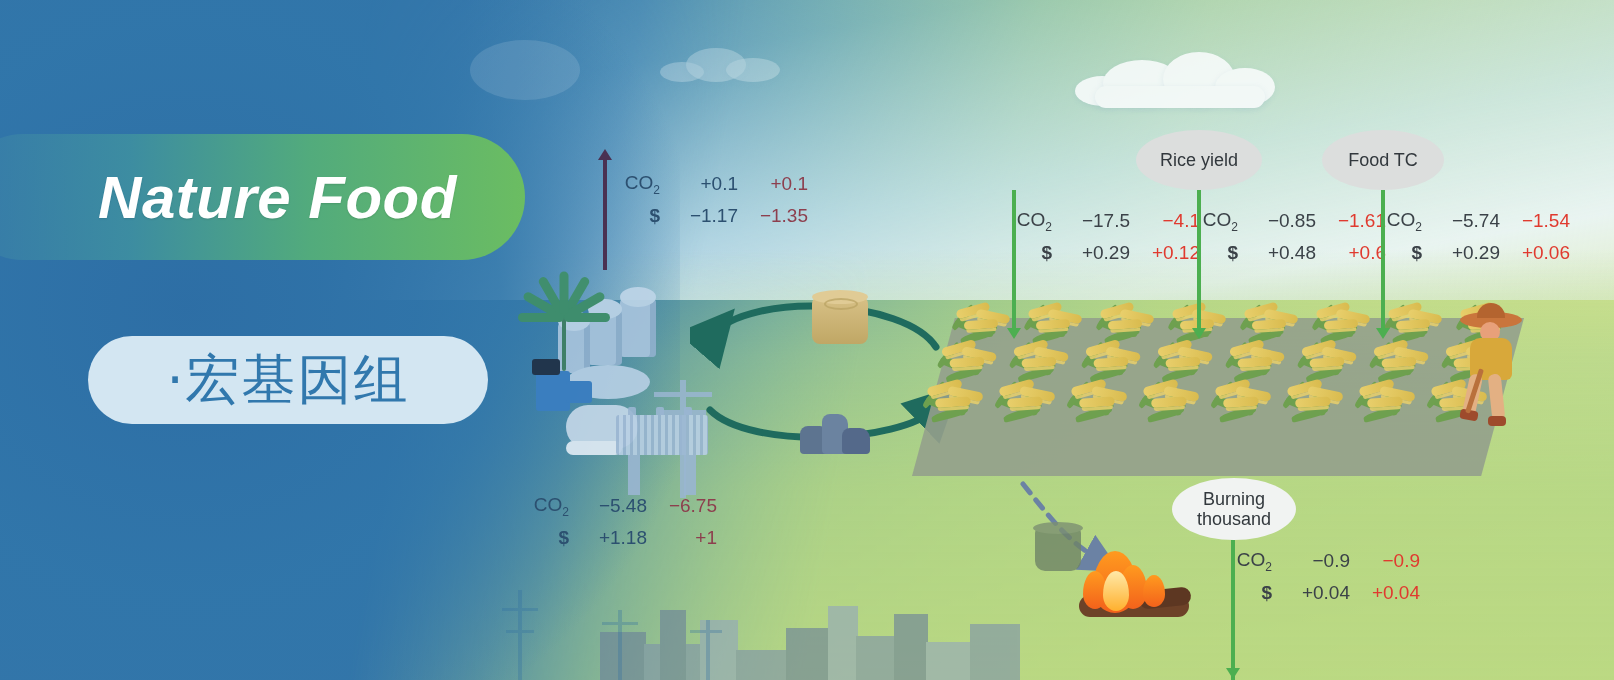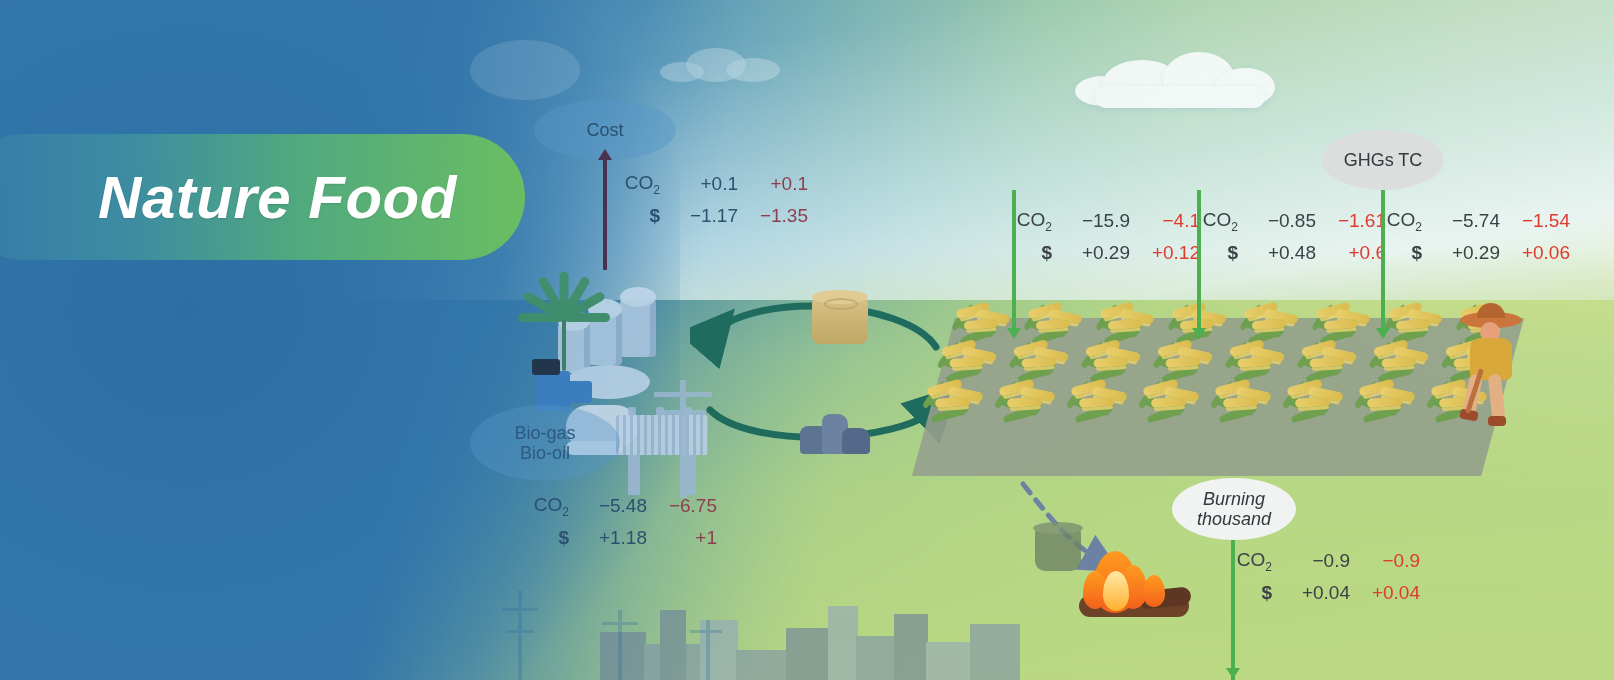--- a/index.html
+++ b/index.html
@@ -106,21 +106,21 @@
   .cnpill span{font-size:54px;color:#3178ad;font-family:"DejaVu Sans",sans-serif;letter-spacing:2px;}
 
   
   .legend{position:absolute;right:14px;top:6px;text-align:right;color:#1c2b38;font-size:17px;line-height:1.42;}
   .legend sub{font-size:11px;}
 
   
   .node{position:absolute;display:flex;align-items:center;justify-content:center;text-align:center;
     border-radius:50%;color:#32383d;font-size:18px;line-height:1.12;}
   .node.grey{background:#dcdedd;}
-  .node.white{background:#f1f3f2;font-style:italic;}
+  .node.white{background:#f1f3f2;}
   .node.blue{background:rgba(86,150,200,.45);color:#2a4f72;}
   .node.bluewide{background:rgba(86,150,200,.38);color:#2c5a80;}
 
   
   .vals{position:absolute;font-size:19px;color:#3b4248;white-space:nowrap;}
   .vrow{display:flex;align-items:center;height:32px;}
   .vlab{width:44px;text-align:right;font-weight:bold;}
   .vlab.co2{font-weight:normal;}
   .vlab sub{font-size:12px;}
   .vAL{min-width:62px;text-align:right;padding-left:16px;}
@@ -485,94 +485,93 @@
     <div class="f-leg" style="left:42px;top:66px;height:46px;transform:rotate(-6deg);"></div>
     <div class="f-boot" style="left:12px;top:102px;transform:rotate(10deg);"></div>
     <div class="f-boot" style="left:40px;top:108px;"></div>
     <div class="f-tool" style="left:24px;top:60px;width:5px;height:46px;transform:rotate(18deg);"></div>
   </div>
 
 
   <div class="brand">
     <span>Nature Food</span>
   </div>
-
-  <div class="node blue" style="left:534px;top:100px;width:142px;height:60px;">
-    <span>Cost</span>
-  </div>
+  <div class="cnpill">
+    <span>·宏基因组</span>
+  </div>
+
   <div class="sarrow" style="left:603px;top:158px;height:112px;">
     <div class="stem" style="height:112px;background:#4a3152;"></div>
     <div class="head" style="top:-9px;border-bottom:11px solid #4a3152;"></div>
   </div>
   <div class="vals onblue" style="left:616px;top:168px;">
     <div class="vrow">
       <span class="vlab co2"><span>CO</span><sub>2</sub></span>
       <span class="vAL">+0.1</span>
       <span class="vHS">+0.1</span>
     </div>
     <div class="vrow">
       <span class="vlab">$</span>
       <span class="vAL">−1.17</span>
       <span class="vHS">−1.35</span>
     </div>
   </div>
 
-  <div class="node bluewide" style="left:470px;top:405px;width:150px;height:76px;flex-direction:column;">
-    <span>Bio-gas</span>
-    <span>Bio-oil</span>
-  </div>
   <div class="vals onblue" style="left:525px;top:490px;">
     <div class="vrow">
       <span class="vlab co2"><span>CO</span><sub>2</sub></span>
       <span class="vAL">−5.48</span>
       <span class="vHS">−6.75</span>
     </div>
     <div class="vrow">
       <span class="vlab">$</span>
       <span class="vAL">+1.18</span>
       <span class="vHS">+1</span>
     </div>
   </div>
 
   <div class="sarrow" style="left:1012px;top:190px;height:148px;">
     <div class="stem" style="height:140px;background:#4caf50;"></div>
     <div class="head" style="top:138px;border-top:11px solid #4caf50;"></div>
   </div>
   <div class="vals" style="left:1008px;top:205px;">
     <div class="vrow">
       <span class="vlab co2"><span>CO</span><sub>2</sub></span>
-      <span class="vAL">−15.9</span>
+      <span class="vAL">−17.5</span>
       <span class="vHS">−4.1</span>
     </div>
     <div class="vrow">
       <span class="vlab">$</span>
       <span class="vAL">+0.29</span>
       <span class="vHS">+0.12</span>
     </div>
   </div>
 
+  <div class="node grey" style="left:1136px;top:130px;width:126px;height:60px;">
+    <span>Rice yield</span>
+  </div>
   <div class="sarrow" style="left:1197px;top:190px;height:148px;">
     <div class="stem" style="height:140px;background:#4caf50;"></div>
     <div class="head" style="top:138px;border-top:11px solid #4caf50;"></div>
   </div>
   <div class="vals" style="left:1194px;top:205px;">
     <div class="vrow">
       <span class="vlab co2"><span>CO</span><sub>2</sub></span>
       <span class="vAL">−0.85</span>
       <span class="vHS">−1.61</span>
     </div>
     <div class="vrow">
       <span class="vlab">$</span>
       <span class="vAL">+0.48</span>
       <span class="vHS">+0.6</span>
     </div>
   </div>
 
   <div class="node grey" style="left:1322px;top:130px;width:122px;height:60px;">
-    <span>GHGs TC</span>
+    <span>Food TC</span>
   </div>
   <div class="sarrow" style="left:1381px;top:190px;height:148px;">
     <div class="stem" style="height:140px;background:#4caf50;"></div>
     <div class="head" style="top:138px;border-top:11px solid #4caf50;"></div>
   </div>
   <div class="vals" style="left:1378px;top:205px;">
     <div class="vrow">
       <span class="vlab co2"><span>CO</span><sub>2</sub></span>
       <span class="vAL">−5.74</span>
       <span class="vHS">−1.54</span>

